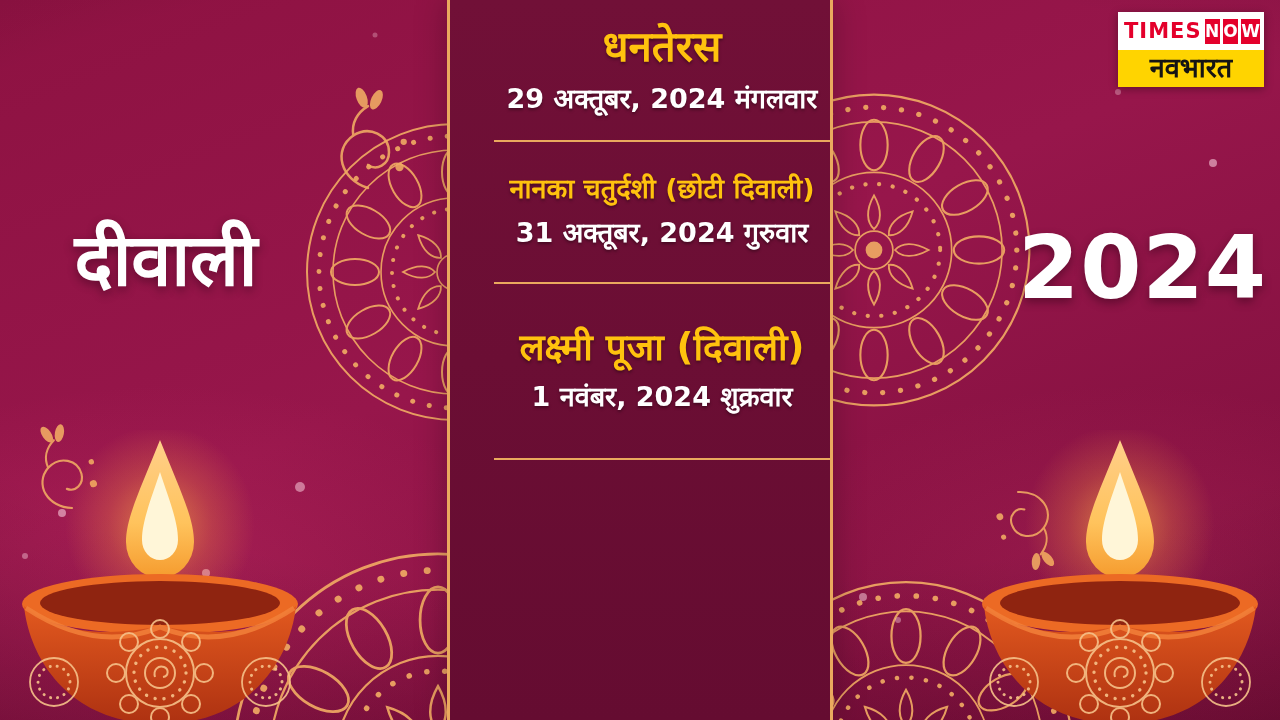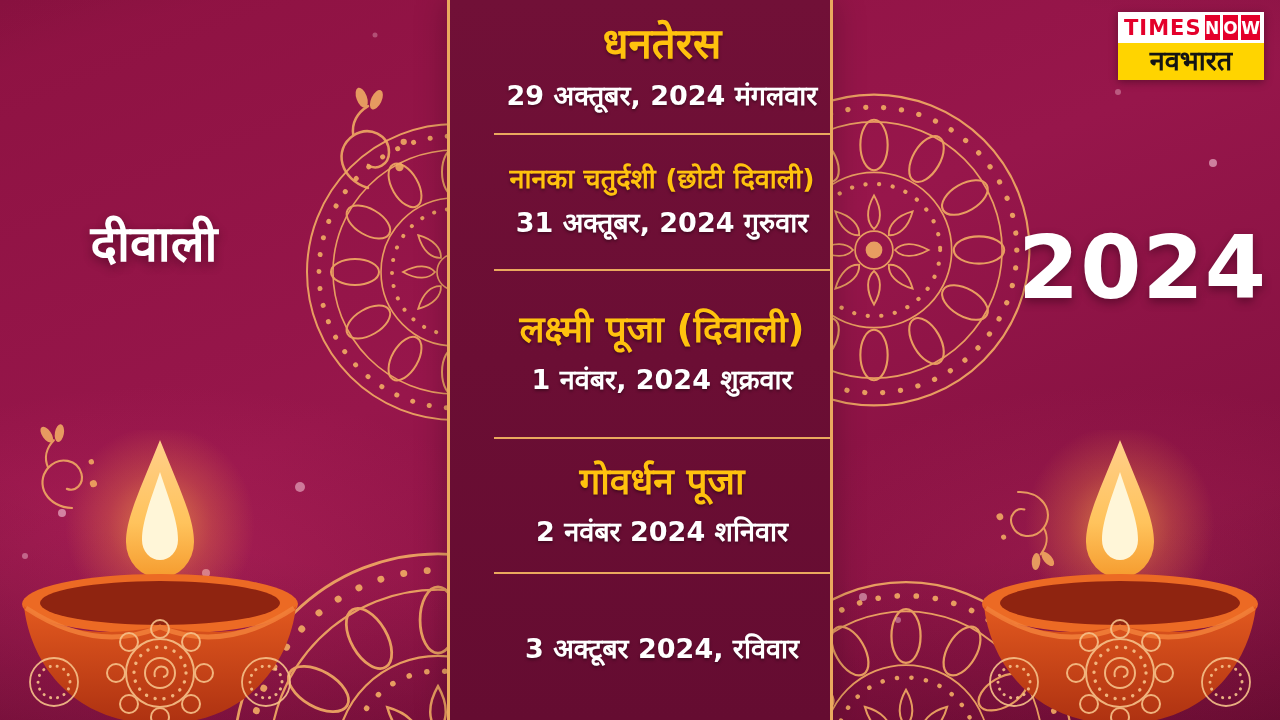--- a/index.html
+++ b/index.html
@@ -34,34 +34,34 @@
   .frow .ftitle{ color:#ffc20e; font-weight:bold; font-size:37px; line-height:1.1;
                  white-space:nowrap; text-shadow:0 2px 3px rgba(0,0,0,.35); }
   .frow:nth-child(1) .ftitle{ font-size:42px; }
   .frow:nth-child(2) .ftitle{ font-size:27px; }
   .frow:nth-child(5) .ftitle{ font-size:40px; }
   .frow .fdate{ color:#ffffff; font-weight:bold; font-size:27px; white-space:nowrap;
                 text-shadow:0 2px 3px rgba(0,0,0,.35); }
 
   
   .left-title{
-    position:absolute; left:4px; top:208px; width:300px; z-index:4;
-    color:#fff; font-weight:bold; font-size:50px; text-align:center;
+    position:absolute; left:16px; top:208px; width:300px; z-index:4;
+    color:#fff; font-weight:bold; font-size:72px; text-align:center;
     text-shadow:0 4px 10px rgba(40,0,20,.45);
   }
   .year{
     position:absolute; right:22px; top:216px; width:240px; z-index:4;
     color:#fff; font-weight:800; font-size:88px; text-align:left; letter-spacing:1px;
     text-shadow:0 4px 10px rgba(40,0,20,.45);
   }
 
   
   .logo{ position:absolute; top:12px; right:16px; width:146px; z-index:5;
          box-shadow:0 2px 8px rgba(0,0,0,.35); }
-  .logo-top{ background:#ffffff; height:31px; display:flex; align-items:center;
+  .logo-top{ background:#ffffff; height:38px; display:flex; align-items:center;
              padding:0 4px 0 6px; gap:3px; }
   .logo-times{ color:#e4002b; font-weight:800; font-size:21px; letter-spacing:1px; flex:1; }
   .now-box{ width:24px; height:25px; background:#e4002b; color:#fff; font-weight:800;
             font-size:17px; display:flex; align-items:center; justify-content:center; }
   .logo-bottom{ background:#ffd400; height:37px; line-height:35px; text-align:center;
                 color:#141414; font-weight:800; font-size:27px; }
 
   .diya{ position:absolute; z-index:4; }
   .diya.left{ left:20px; top:430px; }
   .diya.right{ left:980px; top:430px; }
@@ -209,25 +209,20 @@
     </div>
     <div class="frow">
       <div class="ftitle">नानका चतुर्दशी (छोटी दिवाली)</div>
       <div class="fdate">31 अक्तूबर, 2024 गुरुवार</div>
     </div>
     <div class="frow">
       <div class="ftitle">लक्ष्मी पूजा (दिवाली)</div>
       <div class="fdate">1 नवंबर, 2024 शुक्रवार</div>
     </div>
     <div class="frow">
-      <div class="ftitle">गोवर्धन पूजा</div>
-      <div class="fdate">2 नवंबर 2024 शनिवार</div>
-    </div>
-    <div class="frow">
-      <div class="fdate">3 अक्टूबर 2024, रविवार</div>
     </div>
   </div>
 
   <svg class="diya left" width="280" height="300" viewBox="0 0 280 300">
     <use href="#diya-art"></use>
   </svg>
   <svg class="diya right" width="280" height="300" viewBox="0 0 280 300">
     <use href="#diya-art"></use>
   </svg>
 

